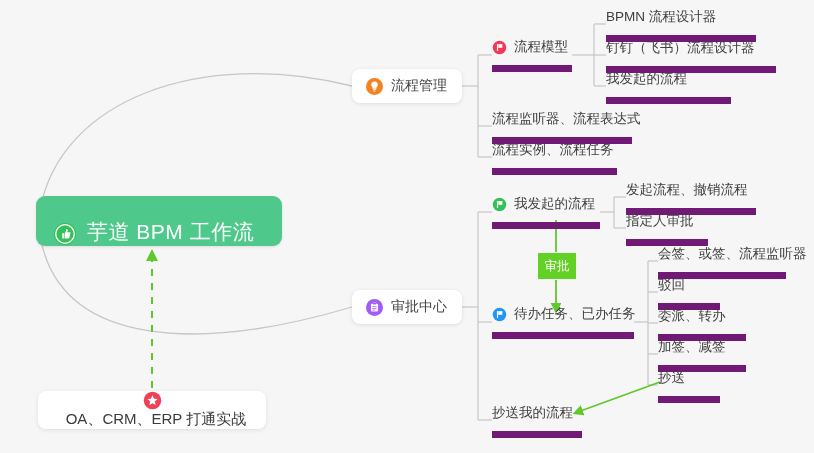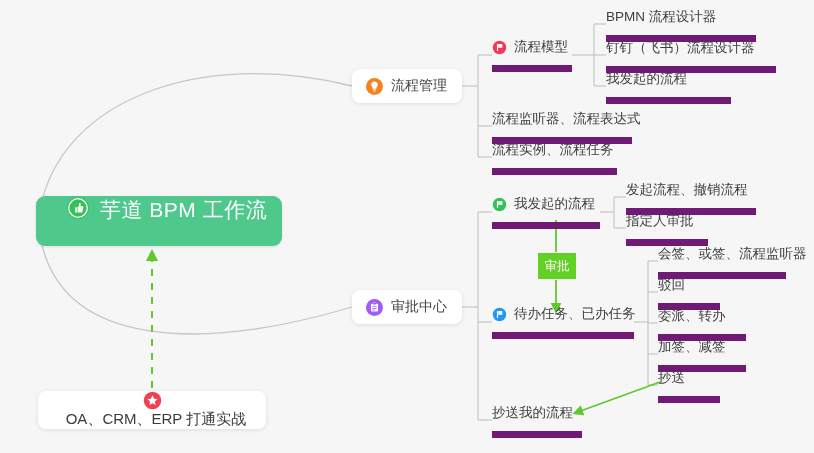--- a/index.html
+++ b/index.html
@@ -32,22 +32,22 @@
   .root-node {
     position: absolute;
     left: 36px;
     top: 196px;
     width: 246px;
     height: 50px;
     background: #4ec98b;
     border-radius: 9px;
     box-shadow: 0 1px 3px rgba(0,0,0,0.10);
     display: flex;
-    align-items: flex-start;
-    padding-left: 30px;
+    align-items: flex-end;
+    padding-left: 17px;
     box-sizing: border-box;
   }
   .root-label {
     color: #ffffff;
     font-size: 21px;
     letter-spacing: 0.5px;
     margin-left: 10px;
     white-space: nowrap;
   }
 

